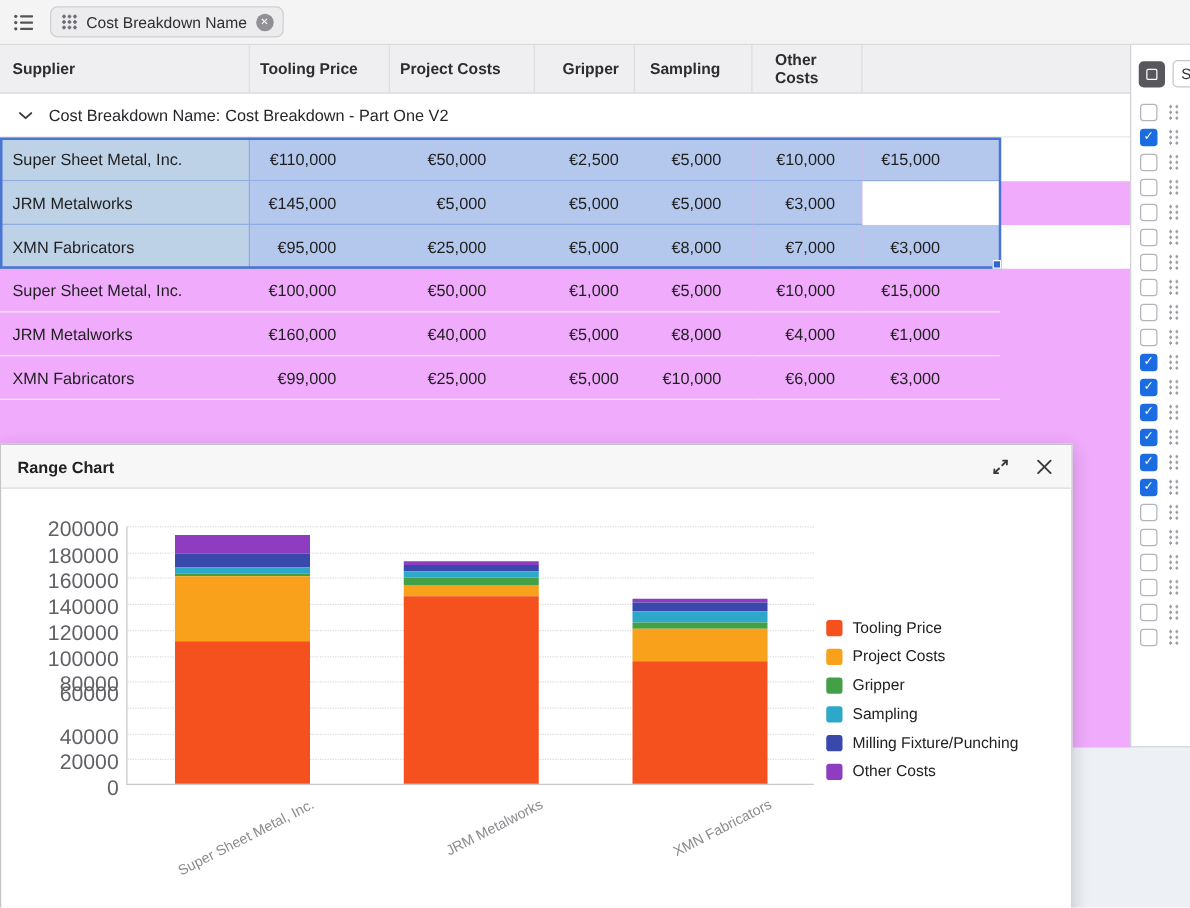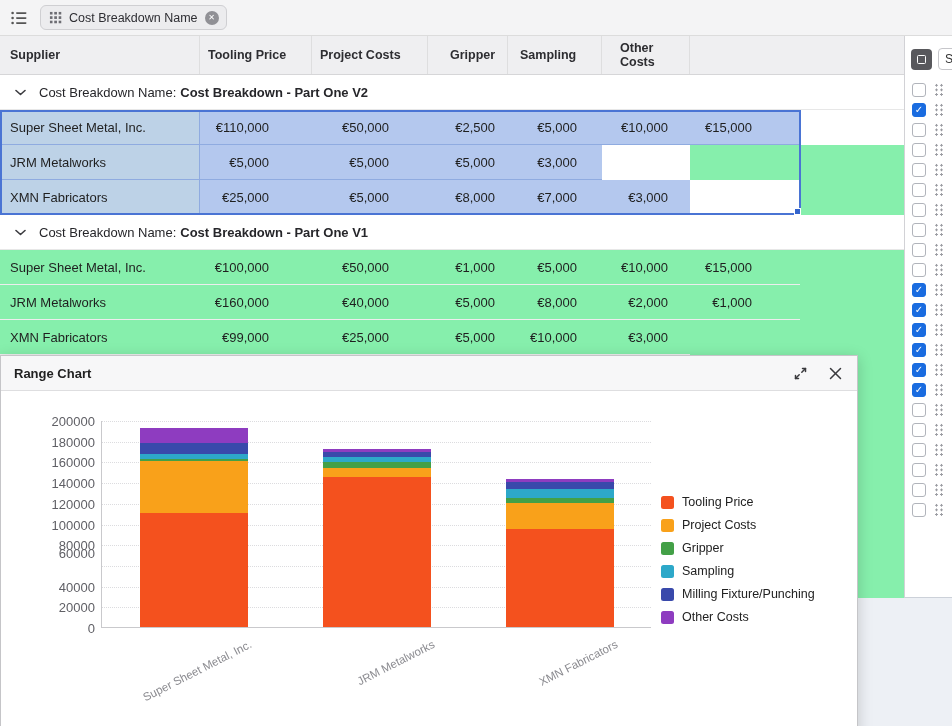--- a/index.html
+++ b/index.html
@@ -26,21 +26,21 @@
     border-radius:6px; cursor:grab;
   }
   .chip-grip { width:13px; height:13px;
     background-image:radial-gradient(circle,#6d6d73 1.3px,transparent 1.4px);
     background-size:4.4px 4.4px; }
   .chip-label { font-size:12.5px; color:#2e2e33; }
   .chip-remove { width:14px; height:14px; border-radius:50%; background:#909095;
     color:#fff; font-size:8px; line-height:14px; text-align:center; cursor:pointer; }
 
   
-  .main { position:absolute; top:36px; left:0; width:904px; height:562px; background:#86efac; }
+  .main { position:absolute; top:36px; left:0; width:904px; height:562px; background:#f0abfc; }
   .thead, .trow {
     display:grid;
     grid-template-columns:200px 112px 116px 80px 94px 88px 110px 1fr;
   }
   .thead { height:39px; background:#efeff1; border-bottom:1px solid #d6d6d8; }
   .th {
     display:flex; align-items:center; padding-left:8px;
     font-size:12.5px; font-weight:700; color:#2d2d31;
     border-right:1px solid #dededf; line-height:1.15; cursor:pointer;
   }
@@ -49,21 +49,21 @@
   .th:nth-child(5){ padding-left:12px; }
   .th:nth-child(6){ padding-left:18px; }
   .th:nth-child(7){ padding-left:15px; }
   .th.filler { border-right:none; cursor:default; }
 
   .group-row {
     height:35px; display:flex; align-items:center; gap:13px;
     padding-left:15px; border-bottom:1px solid #e7e7e7; background:#fff; font-size:13px;
   }
   .group-title { color:#26262a; }
-  .group-title b { font-weight:700; margin-left:4px; }
+  .group-title b { font-weight:400; margin-left:4px; }
   .chev { cursor:pointer; }
 
   .trow { height:35px; font-size:13px; }
   .td { display:flex; align-items:center; border-bottom:1px solid #ededee; }
   .td.supplier { padding-left:10px; }
   .td.num { justify-content:flex-end; }
   .td.filler { border-bottom:none; }
   .trow .td:nth-child(2){ padding-right:43px; }
   .trow .td:nth-child(3){ padding-right:39px; }
   .trow .td:nth-child(4){ padding-right:13px; }
@@ -120,21 +120,21 @@
   .panel-actions { margin-left:auto; display:flex; align-items:center; gap:17px; }
   .icon-btn { width:18px; height:18px; display:flex; align-items:center; justify-content:center; cursor:pointer; }
 
   .chart-body { position:relative; width:100%; height:335px; }
   .plot {
     position:absolute; left:100px; top:30px; width:550px; height:207px;
     border-left:1px solid #c9c9cc; border-bottom:1px solid #c9c9cc;
   }
   .gridline { position:absolute; left:0; width:100%; border-top:1px dotted #dcdcdf; }
   .ytick { position:absolute; left:2px; width:92px; text-align:right;
-    font-size:13px; color:#606066; }
+    font-size:17px; color:#606066; }
   .bar { position:absolute; bottom:0; width:108px; display:flex; flex-direction:column-reverse; }
   .seg { width:100%; }
   .xlabel { position:absolute; width:185px; text-align:right; font-size:11.5px;
     color:#8b8b90; transform:rotate(-27deg); transform-origin:100% 0; white-space:nowrap; }
   .legend { position:absolute; left:660px; top:104px; display:flex; flex-direction:column; gap:9px; }
   .legend-item { display:flex; align-items:center; gap:8px; font-size:12.5px; color:#222; cursor:pointer; }
   .swatch { width:13px; height:13px; border-radius:2.5px; flex:0 0 auto; }
 </style>
 </head>
 <body>
@@ -182,69 +182,66 @@
       <div class="td num">€110,000</div>
       <div class="td num">€50,000</div>
       <div class="td num">€2,500</div>
       <div class="td num">€5,000</div>
       <div class="td num">€10,000</div>
       <div class="td num">€15,000</div>
       <div class="td filler"></div>
     </div>
     <div class="trow sel">
       <div class="td supplier">JRM Metalworks</div>
+      <div class="td num">€145,000</div>
       <div class="td num">€5,000</div>
       <div class="td num">€5,000</div>
       <div class="td num">€5,000</div>
       <div class="td num">€3,000</div>
       <div class="td filler"></div>
     </div>
     <div class="trow sel">
       <div class="td supplier">XMN Fabricators</div>
+      <div class="td num">€95,000</div>
       <div class="td num">€25,000</div>
       <div class="td num">€5,000</div>
       <div class="td num">€8,000</div>
       <div class="td num">€7,000</div>
       <div class="td num">€3,000</div>
       <div class="td filler"></div>
     </div>
 
-    <div class="group-row">
-      <svg class="chev" width="11" height="7" viewBox="0 0 11 7">
-          <polyline points="1,1.5 5.5,5.5 10,1.5" fill="none" stroke="#3c3c40" stroke-width="1.6" stroke-linecap="round" stroke-linejoin="round"></polyline>
-        </svg>
-      <div class="group-title"><span>Cost Breakdown Name:</span><b>Cost Breakdown - Part One V1</b></div>
-    </div>
 
     <div class="trow">
       <div class="td supplier">Super Sheet Metal, Inc.</div>
       <div class="td num">€100,000</div>
       <div class="td num">€50,000</div>
       <div class="td num">€1,000</div>
       <div class="td num">€5,000</div>
       <div class="td num">€10,000</div>
       <div class="td num">€15,000</div>
       <div class="td filler"></div>
     </div>
     <div class="trow">
       <div class="td supplier">JRM Metalworks</div>
       <div class="td num">€160,000</div>
       <div class="td num">€40,000</div>
       <div class="td num">€5,000</div>
       <div class="td num">€8,000</div>
-      <div class="td num">€2,000</div>
+      <div class="td num">€4,000</div>
       <div class="td num">€1,000</div>
       <div class="td filler"></div>
     </div>
     <div class="trow">
       <div class="td supplier">XMN Fabricators</div>
       <div class="td num">€99,000</div>
       <div class="td num">€25,000</div>
       <div class="td num">€5,000</div>
       <div class="td num">€10,000</div>
+      <div class="td num">€6,000</div>
       <div class="td num">€3,000</div>
       <div class="td filler"></div>
     </div>
 
     <div class="selection-outline">
       <div class="fill-handle"></div>
     </div>
   </div>
 
   <div class="sidebar">

